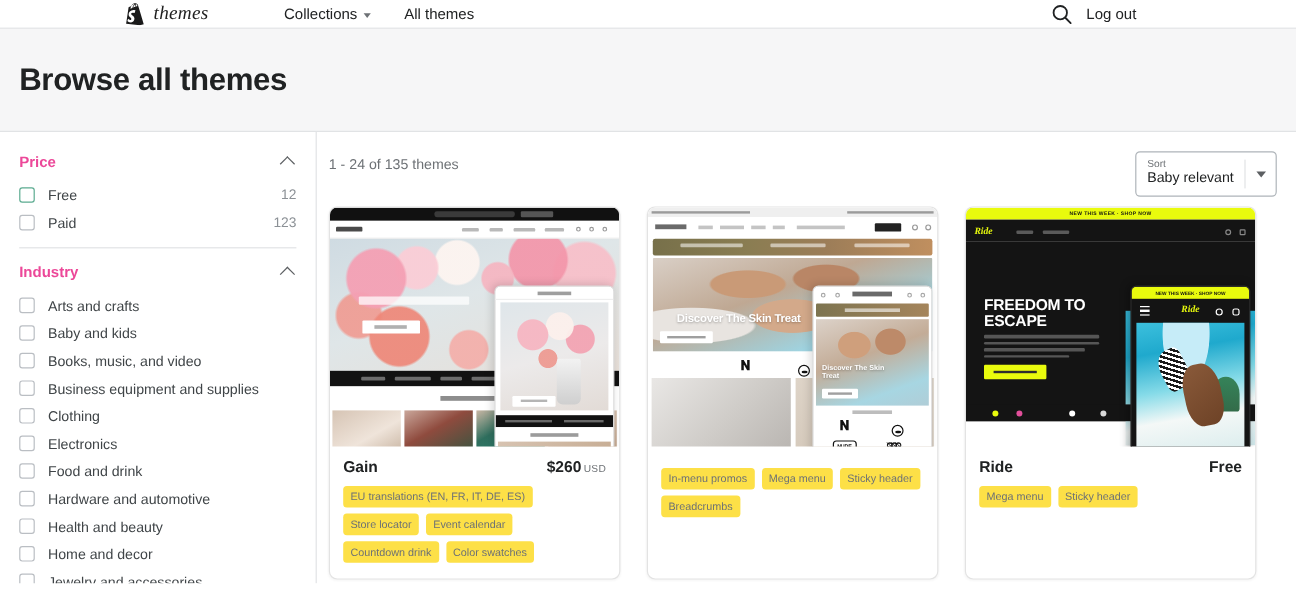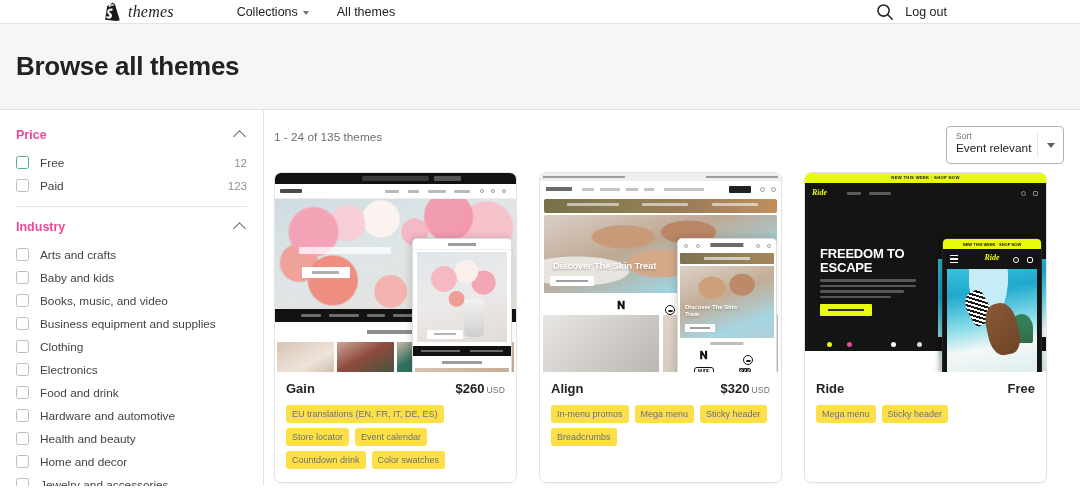--- a/index.html
+++ b/index.html
@@ -239,21 +239,21 @@
   .a-ribbon{position:absolute;left:4px;top:26px;right:4px;height:14px;border-radius:2px;
     background:linear-gradient(90deg,#77704a 0%,#8a7d52 34%,#9c7d58 62%,#c08f5f 100%);}
   .a-rb{position:absolute;top:4px;height:3px;background:rgba(255,255,255,.55);border-radius:1px;}
   .a-hero{position:absolute;left:4px;top:42px;right:4px;height:78px;overflow:hidden;border-radius:1px;
     background:
       radial-gradient(ellipse at 34% 28%, #c99a77 0 14%, transparent 15%),
       radial-gradient(ellipse at 62% 22%, #b98666 0 13%, transparent 14%),
       radial-gradient(ellipse at 50% 62%, #d3a98a 0 20%, transparent 21%),
       radial-gradient(ellipse at 14% 72%, #e8e4e0 0 18%, transparent 19%),
       linear-gradient(160deg,#d9cfc6 0%,#bfa893 40%,#9fd3e0 75%,#a9c9d4 100%);}
-  .a-heroh{position:absolute;left:9px;bottom:22px;font-size:9.5px;font-weight:700;color:#fff;letter-spacing:-.2px;
+  .a-heroh{position:absolute;left:20px;bottom:22px;font-size:9.5px;font-weight:700;color:#fff;letter-spacing:-.2px;
     text-shadow:0 1px 2px rgba(0,0,0,.3);white-space:nowrap;}
   .a-herobtn{position:absolute;left:6px;bottom:7px;width:44px;height:10px;background:#fff;border-radius:1px;}
   .a-herobtn:after{content:"";position:absolute;left:14%;top:4px;width:72%;height:2px;background:#9f9f9f;}
   .a-logos{position:absolute;left:0;top:122px;width:100%;height:20px;background:#fff;}
   .a-lg{position:absolute;top:4px;color:#111;font-weight:700;}
   .a-tiles{position:absolute;left:0;top:142px;width:100%;height:61px;display:flex;gap:4px;padding:0 3px;}
   .a-tile{flex:1;}
   .a-t1{background:linear-gradient(135deg,#e9e7e5,#cfccc8 55%,#b9b5b1);}
   .a-t2{background:linear-gradient(135deg,#ded4c8,#c7b9a8);}
 
@@ -439,21 +439,21 @@
   </aside>
 
   <section class="results">
 
     <div class="results-bar">
       <span class="result-count">1 - 24 of 135 themes</span>
 
       <div class="sort-select">
         <div class="sort-inner">
           <div class="sort-label">Sort</div>
-          <div class="sort-value">Event relevant</div>
+          <div class="sort-value">Baby relevant</div>
         </div>
         <div class="sort-arrowbox">
           <i class="sel-caret"></i>
         </div>
       </div>
     </div>
 
     <div class="grid">
 
       <article class="card">
@@ -574,26 +574,20 @@
             <div class="ap-logos">
               <span class="ap-lg logo-n" style="left:22%;top:0">𝐍</span>
               <span class="ap-lg" style="left:66%;top:2px"><i class="logo-circle"></i></span>
               <span class="ap-lg logo-badge" style="left:16%;top:18px">NUDE</span>
               <span class="ap-lg logo-ooo" style="left:62%;top:16px">ᴓᴓᴓ</span>
             </div>
 
           </div>
         </div>
         <div class="card-body">
-          <div class="card-row1">
-            <span class="card-name">Align</span>
-            <span class="card-price">
-              <span>$320</span><span class="usd">USD</span>
-            </span>
-          </div>
           <div class="tags">
             <span class="tag">In-menu promos</span>
             <span class="tag">Mega menu</span>
             <span class="tag">Sticky header</span>
             <span class="tag">Breadcrumbs</span>
           </div>
         </div>
       </article>
 
       <article class="card">

